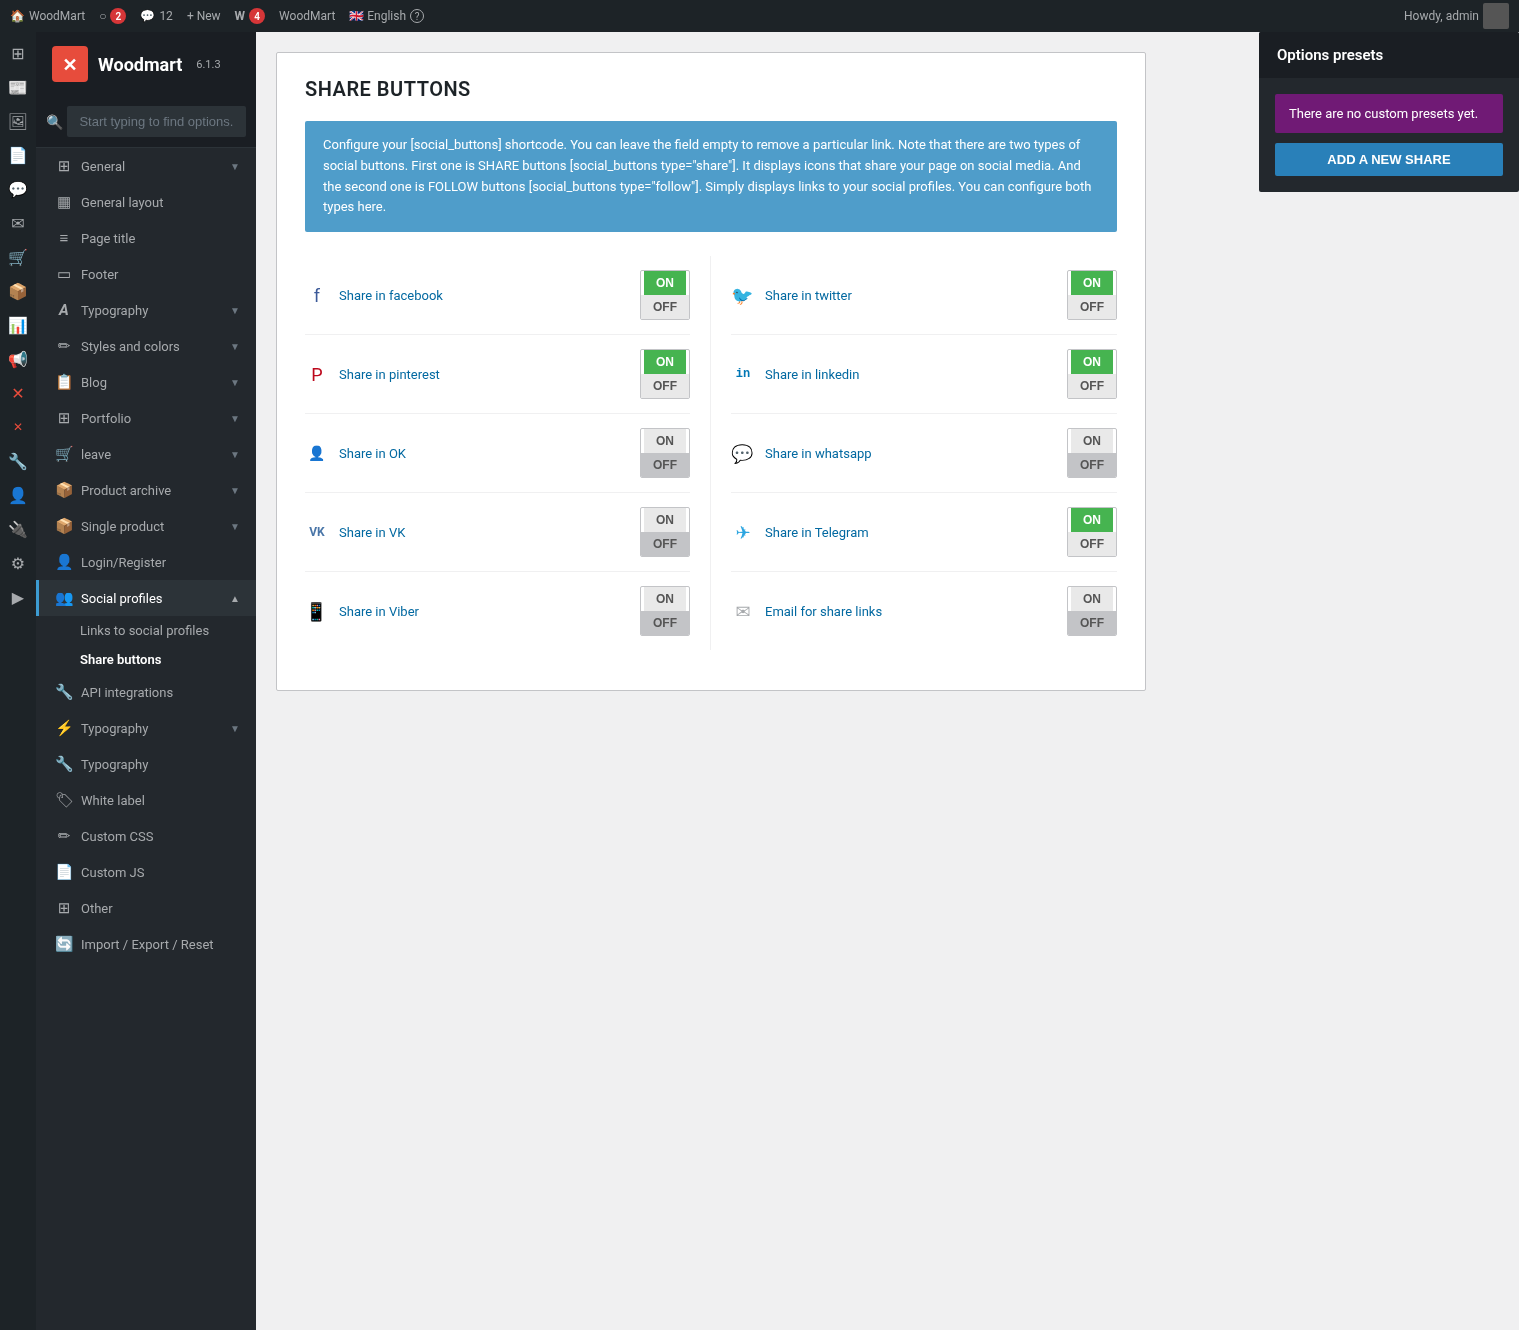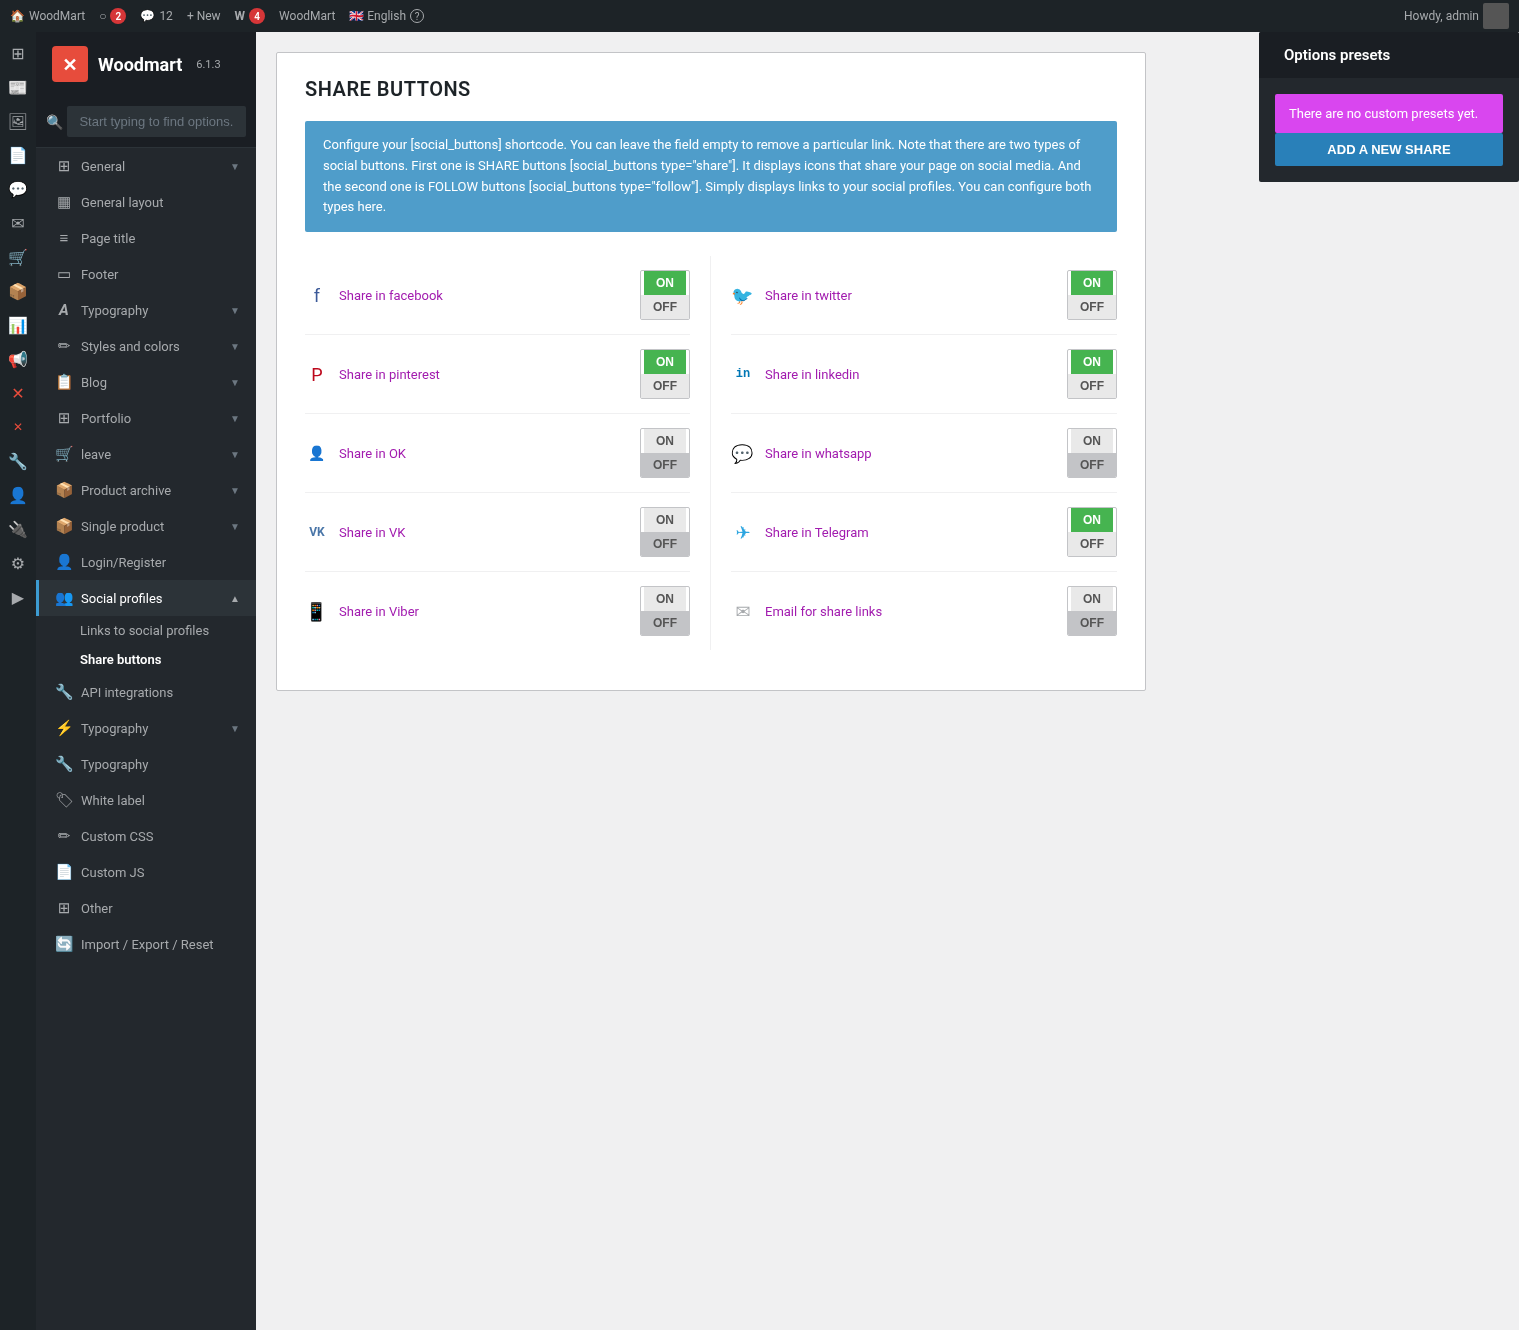--- a/index.html
+++ b/index.html
@@ -188,21 +188,21 @@
     .share-row {
       display: flex;
       align-items: center;
       padding: 14px 0;
       border-bottom: 1px solid #f0f0f1;
       gap: 10px;
     }
     .share-row:last-child { border-bottom: none; }
 
     .share-icon { color: #a7aaad; font-size: 18px; width: 24px; text-align: center; flex-shrink: 0; }
-    .share-label { flex: 1; font-size: 13px; color: #a21caf; }
+    .share-label { flex: 1; font-size: 13px; color: #0369a1; }
 
     
     .toggle-wrap { display: flex; align-items: center; border: 1px solid #c3c4c7; border-radius: 2px; overflow: hidden; flex-direction: column; }
     .toggle-btn {
       padding: 5px 12px;
       font-size: 12px;
       font-weight: 600;
       cursor: pointer;
       border: none;
       background: #e9e9e9;
@@ -220,30 +220,30 @@
     .presets-box {
       background: #23282d;
       border-radius: 2px;
       overflow: hidden;
     }
     .presets-title {
       background: #1a1e23;
       color: #fff;
       font-size: 15px;
       font-weight: 600;
-      padding: 14px 25px;
+      padding: 14px 18px;
     }
     .presets-body { padding: 16px; }
     .presets-empty {
-      background: #d946ef;
+      background: #701a75;
       color: #fff;
       padding: 12px 14px;
       border-radius: 2px;
       font-size: 13px;
-      margin-bottom: 0;
+      margin-bottom: 10px;
     }
     .add-preset-btn {
       background: #2980b9;
       color: #fff;
       border: none;
       padding: 9px 16px;
       font-size: 13px;
       font-weight: 600;
       cursor: pointer;
       border-radius: 2px;

